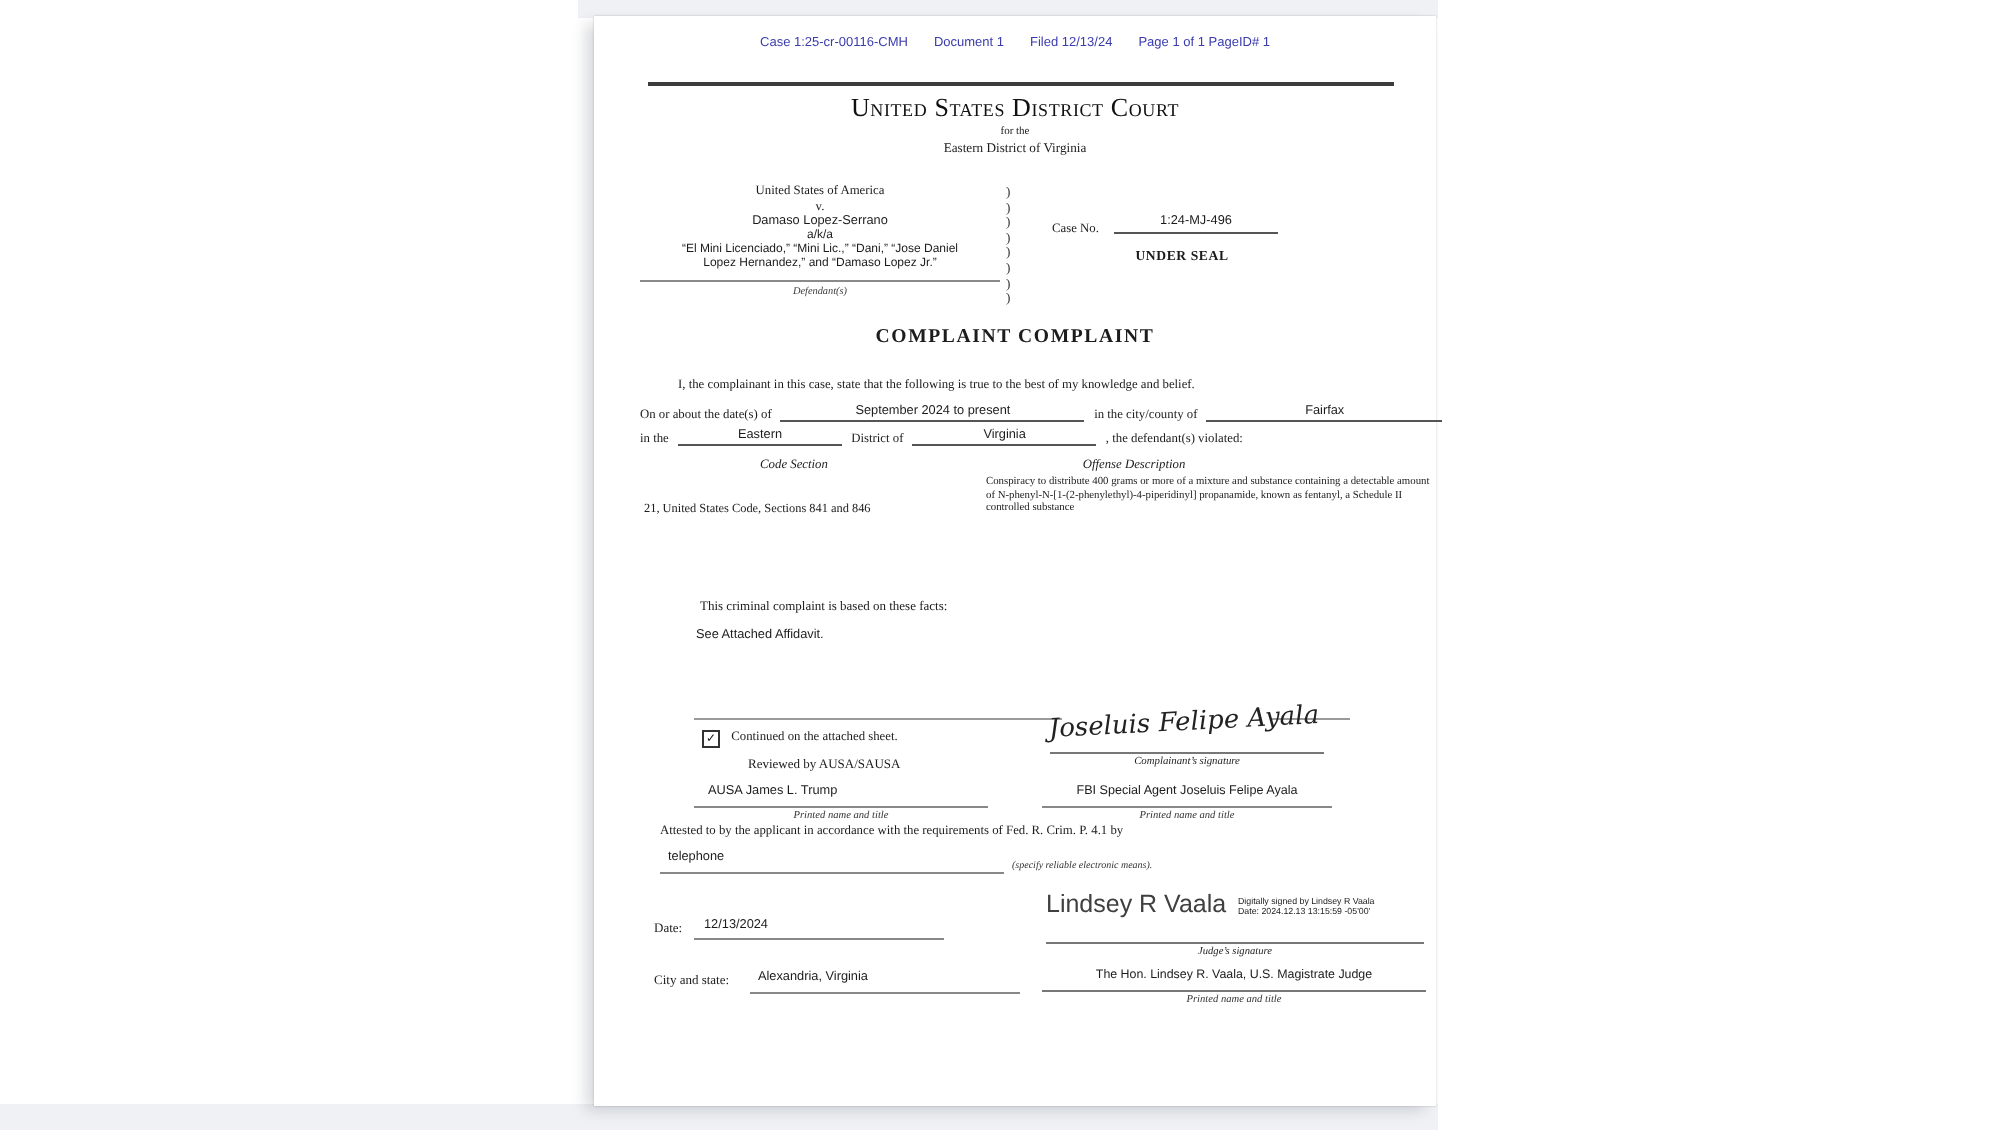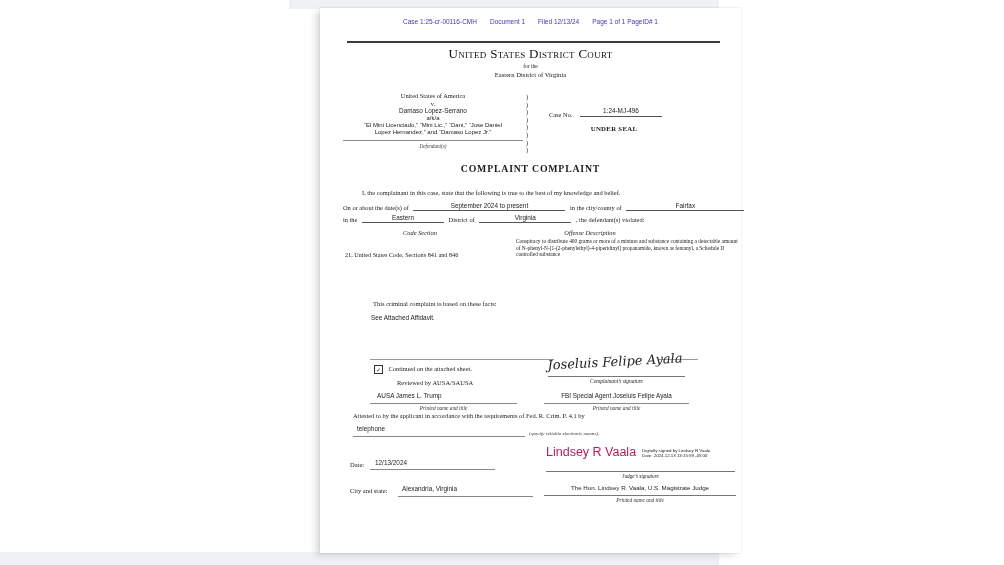--- a/index.html
+++ b/index.html
@@ -3,21 +3,21 @@
 <meta charset="utf-8">
 <style>
   html,body{margin:0;padding:0;background:#ffffff;}
   .stage{position:relative;width:1004px;height:565px;background:#ffffff;overflow:hidden;
          font-family:"Liberation Serif",serif;color:#1c1c1c;}
   .abs{position:absolute;}
   .sans{font-family:"Liberation Sans",sans-serif;}
   .strip-top{left:289px;top:0;width:430px;height:9px;background:#eff1f4;}
   .strip-bottom{left:0;top:552px;width:719px;height:13px;background:#eff1f4;}
   .pg{left:297px;top:8px;width:421px;height:545px;background:#fff;
-      box-shadow:-5px 3px 7px -1px rgba(40,45,60,.18),0 0 1px rgba(40,45,60,.25);margin-left:23px;}
+      box-shadow:-5px 3px 7px -1px rgba(40,45,60,.18),0 0 1px rgba(40,45,60,.25);}
   .pg .abs{position:absolute;}
   .hdr{top:10px;left:0;width:100%;display:flex;justify-content:center;gap:13px;
        font-family:"Liberation Sans",sans-serif;font-size:6.5px;color:#3b3cae;}
   .rule{top:33px;left:27px;width:373px;height:2px;background:#3c3c3c;}
   .court-title{top:38px;left:0;width:100%;text-align:center;font-variant:small-caps;
        font-size:13px;letter-spacing:.3px;color:#101010;}
   .for-the{top:55px;left:0;width:100%;text-align:center;font-size:5.5px;}
   .district{top:63px;left:0;width:100%;text-align:center;font-size:6.6px;}
   .cap-left{top:84px;left:20px;width:186px;text-align:center;font-size:6.4px;line-height:7.6px;}
   .cap-left .aka{font-family:"Liberation Sans",sans-serif;font-size:6px;line-height:7px;}
@@ -55,21 +55,21 @@
        font-style:italic;font-size:13px;transform:rotate(-3deg);color:#222;}
   .comp-line{top:368px;left:228px;width:137px;height:1px;background:#777;}
   .comp-sig-label{top:370px;left:228px;width:137px;text-align:center;font-style:italic;font-size:5.4px;}
   .comp-name{top:384px;left:225px;width:143px;text-align:center;font-family:"Liberation Sans",sans-serif;font-size:6.3px;}
   .comp-line2{top:395px;left:224px;width:145px;height:1px;background:#888;}
   .comp-label2{top:397px;left:224px;width:145px;text-align:center;font-style:italic;font-size:5.3px;color:#333;}
   .attest{top:404px;left:33px;width:370px;font-size:6.4px;}
   .tel{top:417px;left:37px;font-family:"Liberation Sans",sans-serif;font-size:6.4px;}
   .tel-line{top:428px;left:33px;width:172px;height:1px;background:#888;}
   .tel-label{top:423px;left:209px;font-style:italic;font-size:5px;color:#333;}
-  .judge-sig{top:437px;left:226px;font-family:"Liberation Sans",sans-serif;font-size:12.5px;color:#be185d;}
+  .judge-sig{top:437px;left:226px;font-family:"Liberation Sans",sans-serif;font-size:12.5px;color:#404040;}
   .judge-digital{top:440px;left:322px;width:95px;font-family:"Liberation Sans",sans-serif;
        font-size:4.4px;line-height:5.2px;color:#222;}
   .judge-line{top:463px;left:226px;width:189px;height:1px;background:#777;}
   .judge-sig-label{top:465px;left:226px;width:189px;text-align:center;font-style:italic;font-size:5.3px;}
   .date-label{top:453px;left:30px;font-size:6.5px;}
   .date-value{top:451px;left:55px;font-family:"Liberation Sans",sans-serif;font-size:6.4px;}
   .date-line{top:461px;left:50px;width:125px;height:1px;background:#888;}
   .city-label{top:479px;left:30px;font-size:6.5px;}
   .city-value{top:477px;left:82px;font-family:"Liberation Sans",sans-serif;font-size:6.4px;}
   .city-line{top:488px;left:78px;width:135px;height:1px;background:#888;}

